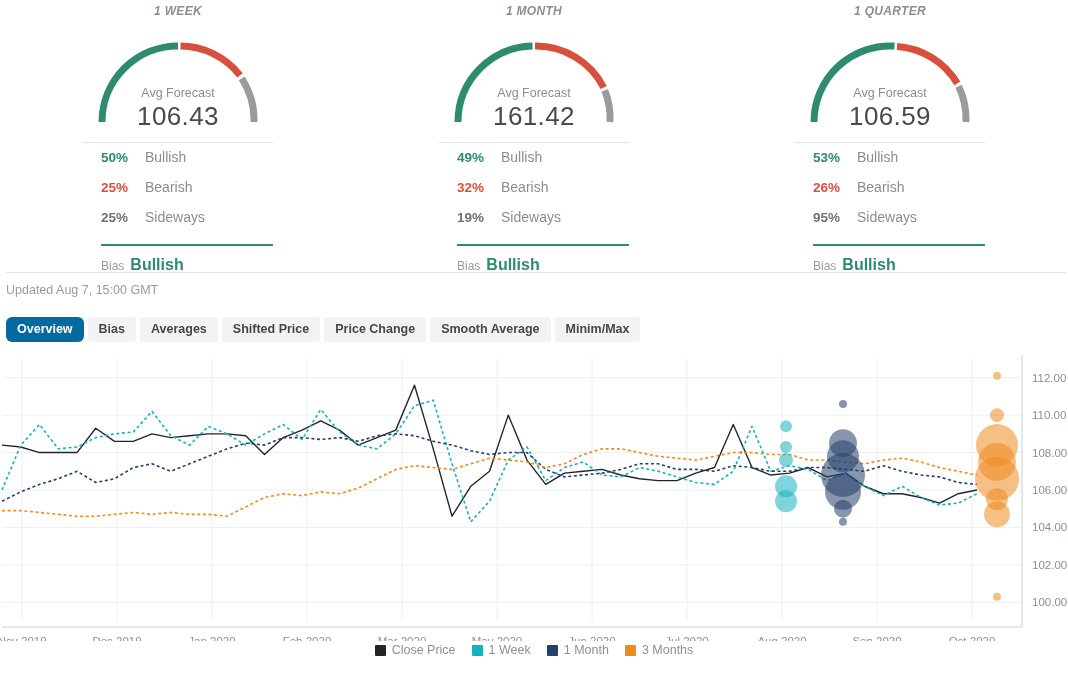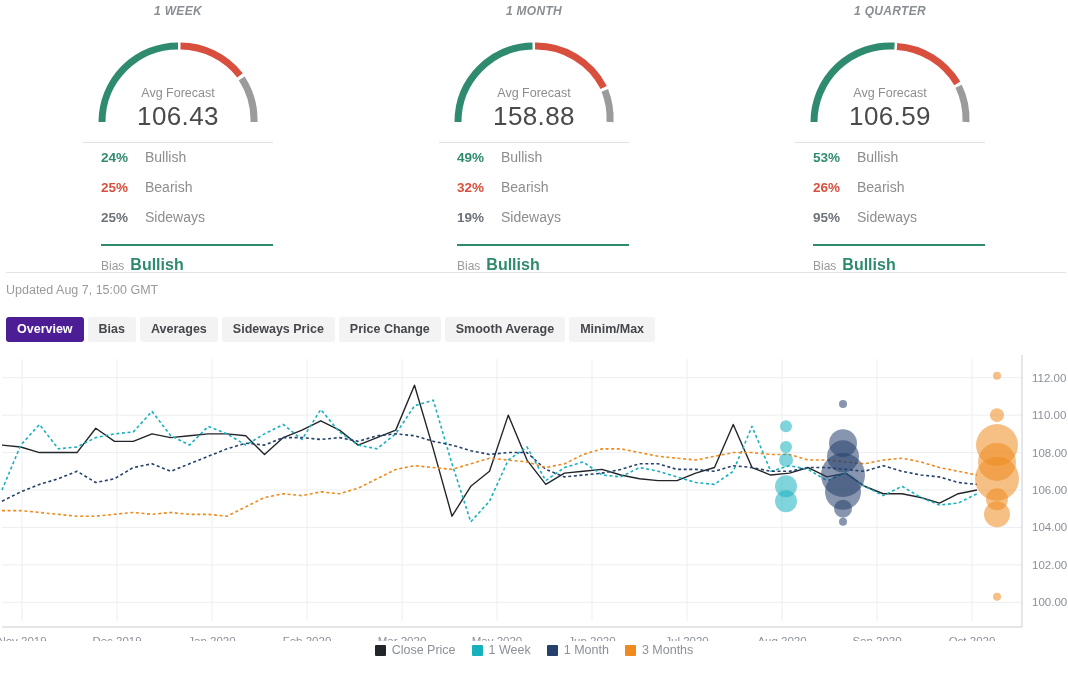--- a/index.html
+++ b/index.html
@@ -112,21 +112,21 @@
     background: #f3f3f3;
     color: #44474b;
     font-size: 12.5px;
     font-weight: bold;
     border-radius: 3px;
     padding: 5px 11px 4px 11px;
     line-height: 15px;
     white-space: nowrap;
     cursor: pointer;
   }
-  .tab.active { background: #4c1d95; color: #ffffff; }
+  .tab.active { background: #0369a1; color: #ffffff; border-radius: 6px; }
 
   
   .chart-area { position: relative; width: 1068px; height: 310px; margin-top: 9px; }
   .chart-area svg { display: block; }
   .axis-text { font-family: "Liberation Sans", sans-serif; font-size: 11.5px; fill: #8b9099; }
 
   .legend {
     position: absolute;
     left: 0; right: 0;
     bottom: 0;
@@ -156,21 +156,21 @@
           <path d="M 151.7 52.3 A 76 76 0 0 1 164 96" fill="none" stroke="#9b9b9b" stroke-width="7"></path>
         </svg>
         <div class="gauge-labels">
           <div class="gauge-sub">Avg Forecast</div>
           <div class="gauge-val">106.43</div>
         </div>
       </div>
       <div class="card-body">
         <div class="hr-top"></div>
         <div class="stat-row">
-          <span class="stat-pct pct-bull">24%</span>
+          <span class="stat-pct pct-bull">50%</span>
           <span class="stat-lbl">Bullish</span>
         </div>
         <div class="stat-row">
           <span class="stat-pct pct-bear">25%</span>
           <span class="stat-lbl">Bearish</span>
         </div>
         <div class="stat-row">
           <span class="stat-pct pct-side">25%</span>
           <span class="stat-lbl">Sideways</span>
         </div>
@@ -185,21 +185,21 @@
     <div class="card">
       <div class="card-title">1 MONTH</div>
       <div class="gauge-wrap">
         <svg width="176" height="100" viewBox="0 0 176 100">
           <path d="M 12 96 A 76 76 0 0 1 86.5 20.02" fill="none" stroke="#2e8b6f" stroke-width="7"></path>
           <path d="M 89 20.05 A 76 76 0 0 1 157.7 61.5" fill="none" stroke="#d94f3d" stroke-width="7"></path>
           <path d="M 158.8 64.4 A 76 76 0 0 1 164 96" fill="none" stroke="#9b9b9b" stroke-width="7"></path>
         </svg>
         <div class="gauge-labels">
           <div class="gauge-sub">Avg Forecast</div>
-          <div class="gauge-val">158.88</div>
+          <div class="gauge-val">161.42</div>
         </div>
       </div>
       <div class="card-body">
         <div class="hr-top"></div>
         <div class="stat-row">
           <span class="stat-pct pct-bull">49%</span>
           <span class="stat-lbl">Bullish</span>
         </div>
         <div class="stat-row">
           <span class="stat-pct pct-bear">32%</span>
@@ -254,21 +254,21 @@
 
   </div>
 
   <div class="sep-line"></div>
   <div class="updated">Updated Aug 7, 15:00 GMT</div>
 
   <div class="tabs" id="tabs">
       <div class="tab active">Overview</div>
       <div class="tab">Bias</div>
       <div class="tab">Averages</div>
-      <div class="tab">Sideways Price</div>
+      <div class="tab">Shifted Price</div>
       <div class="tab">Price Change</div>
       <div class="tab">Smooth Average</div>
       <div class="tab">Minim/Max</div>
     </div>
 
   <div class="chart-area">
     <svg id="chart-svg" width="1068" height="290" viewBox="0 0 1068 290">
         <line x1="2" y1="26.71428571428571" x2="1022" y2="26.71428571428571" stroke="#eceef1" stroke-width="1"></line>
         <line x1="2" y1="64.14285714285714" x2="1022" y2="64.14285714285714" stroke="#eceef1" stroke-width="1"></line>
         <line x1="2" y1="101.57142857142857" x2="1022" y2="101.57142857142857" stroke="#eceef1" stroke-width="1"></line>

